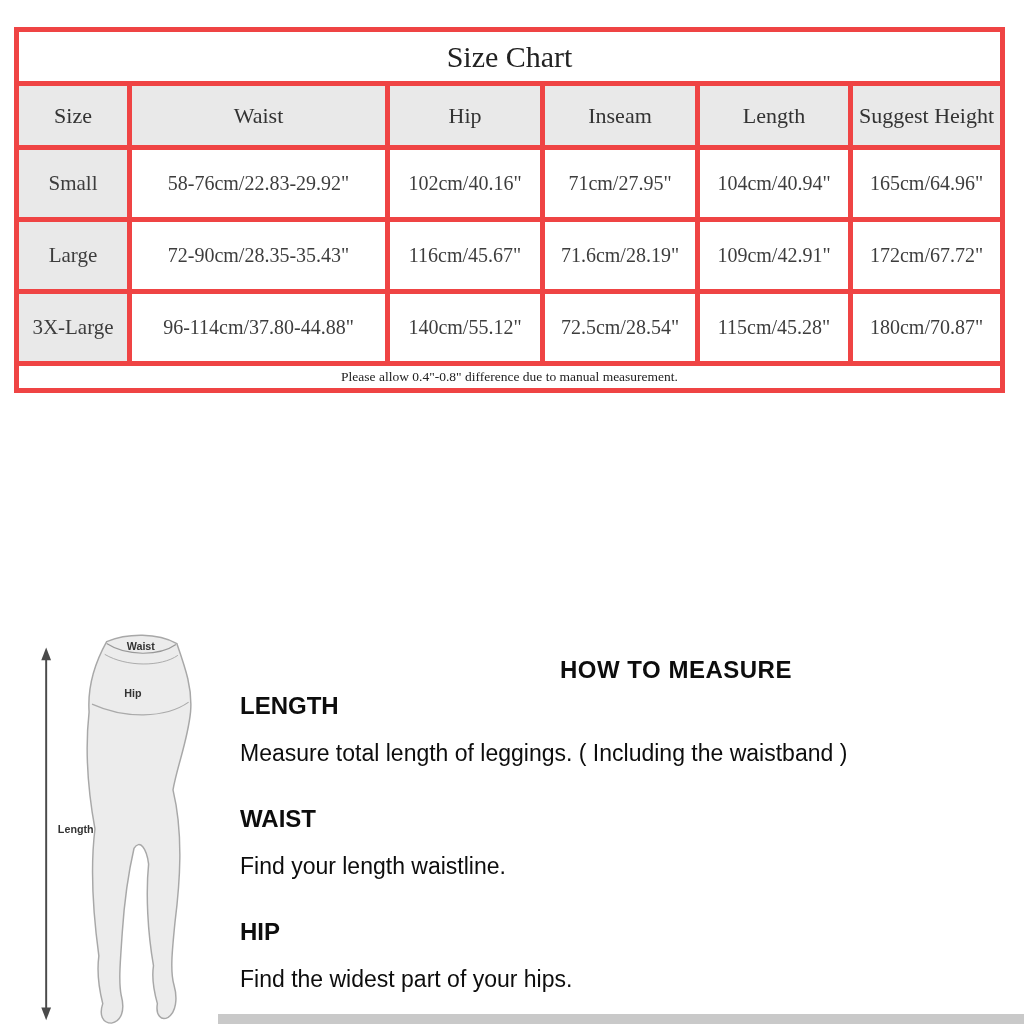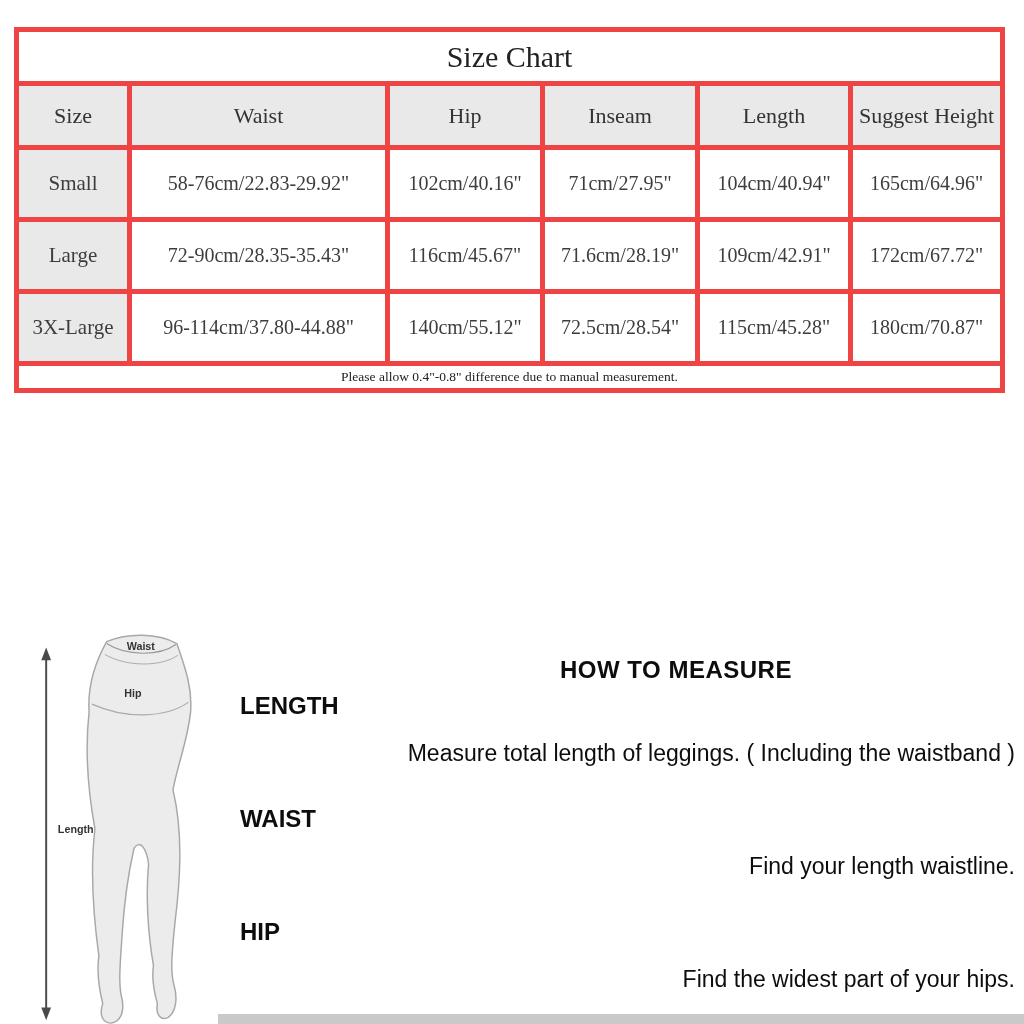--- a/index.html
+++ b/index.html
@@ -27,21 +27,21 @@
   .howto-title {
     position:absolute; left:560px; top:644px;
     font-family:"Liberation Sans", sans-serif; font-weight:bold;
     font-size:24px; color:#0d0d0d; letter-spacing:0.5px;margin-top:12px;
   }
   .howto-sections {
     position:absolute; left:240px; top:692px; width:775px;
     font-family:"Liberation Sans", sans-serif; color:#0d0d0d;
   }
   .sec-head { font-size:24px; font-weight:bold; margin-bottom:20px; }
-  .sec-text { font-size:23px; margin-bottom:38px; white-space:nowrap;text-align:right; }
+  .sec-text { font-size:23px; margin-bottom:38px; white-space:nowrap; }
 
   .fig-label { font-family:"Liberation Sans", sans-serif; font-size:11px; font-weight:bold; fill:#333; }
 
   .bottom-strip { position:absolute; left:218px; top:1014px; width:806px; height:10px; background:#c9c9c9; }
 </style>
 </head>
 <body>
 
 <div class="page">
 

